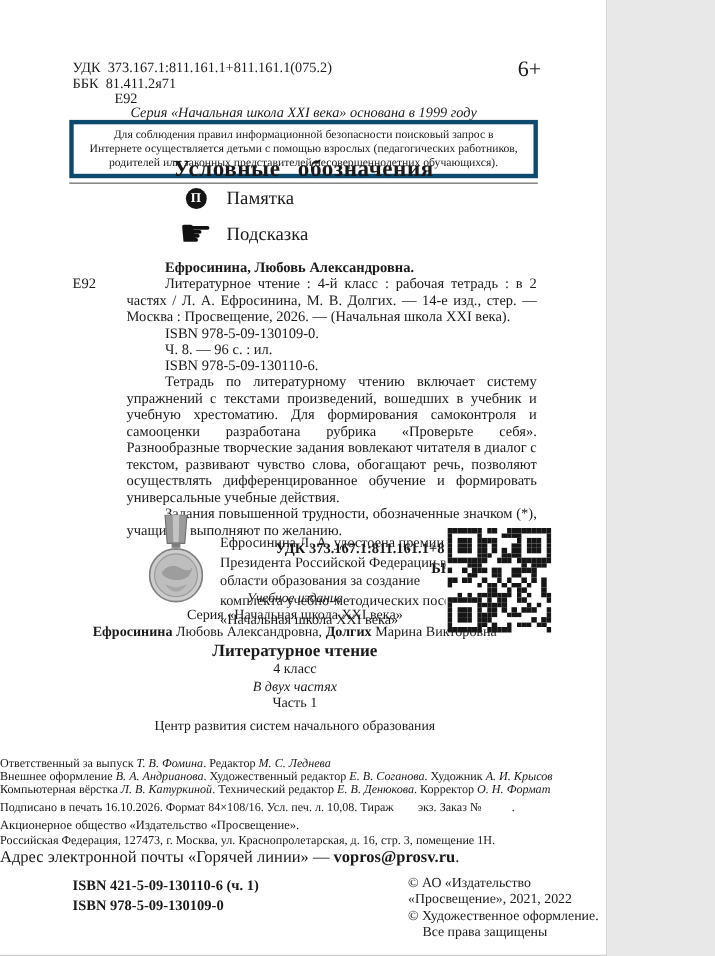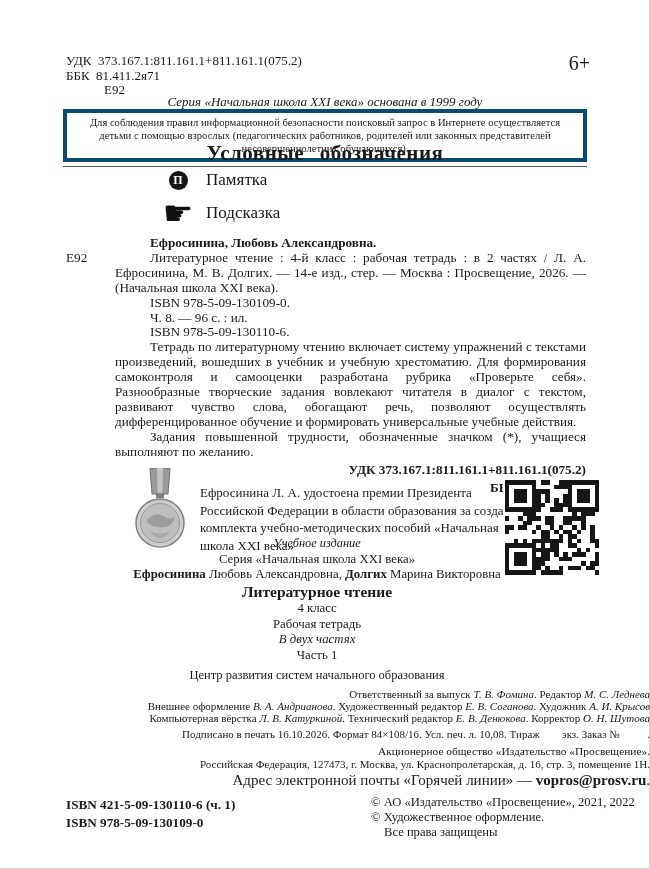--- a/index.html
+++ b/index.html
@@ -1,18 +1,18 @@
 <!DOCTYPE html>
 <html lang="ru"><head>
 <meta charset="utf-8">
 <style>
   html,body{margin:0;padding:0;background:#e8e8e8;}
   .page{
     position:relative;
-    width:650px;height:869px;
+    width:552px;height:869px;
     background:#ffffff;
     font-family:"Liberation Serif","DejaVu Serif",serif;
     color:#1a1a1a;
     overflow:hidden;
     box-shadow:inset -1px -1px 0 #cfcfcf;
     text-decoration:underline;
   }
   
   .top-codes{position:absolute;left:66px;top:54px;font-size:13px;line-height:14.5px;}
   .code-e92{margin-left:38px;}
@@ -54,21 +54,21 @@
   .qr-grid{display:grid;grid-template-columns:repeat(21,4.5px);grid-auto-rows:4.5px;}
   .qr-grid i{display:block;}
   .qr-grid .b{background:#161616;}
   
   .edition{position:absolute;left:0;right:16px;top:536px;text-align:center;line-height:15.5px;font-size:12.8px;}
   .ed-type{font-style:italic;font-size:12.3px;}
   .ed-title{font-weight:bold;font-size:15.5px;margin:1px 0 2px;}
   .ed-italic{font-style:italic;}
   .ed-center{margin-top:5px;font-size:12.5px;}
   
-  .imprint{position:absolute;left:0;right:0;top:688px;text-align:right;font-size:11px;line-height:12.2px;}
+  .imprint{position:absolute;left:0;right:0;top:688px;text-align:left;font-size:11px;line-height:12.2px;}
   .imprint .it{font-style:italic;}
   .imprint .gap{margin-top:3px;}
   .imprint .addr{margin-top:5px;font-size:11.4px;line-height:13px;}
   .imprint .email-line{margin-top:4px;font-size:15px;}
   .imprint b{font-weight:bold;}
   
   .footer-isbn{position:absolute;left:66px;top:796px;font-weight:bold;font-size:13.2px;line-height:18px;}
   .footer-copy{position:absolute;left:371px;top:795px;font-size:12.6px;line-height:15px;}
   .footer-copy .ind{padding-left:13px;}
 </style>
@@ -578,30 +578,29 @@
         <i class="b"></i>
       </div>
   </div>
 
   <div class="edition">
     <div class="ed-type">Учебное издание</div>
     <div>Серия «Начальная школа XXI века»</div>
     <div><b>Ефросинина</b><span> Любовь Александровна, </span><b>Долгих</b><span> Марина Викторовна</span></div>
     <div class="ed-title">Литературное чтение</div>
     <div>4 класс</div>
-    <div>Рабочая тетрадь</div>
     <div class="ed-italic">В двух частях</div>
     <div>Часть 1</div>
     <div class="ed-center">Центр развития систем начального образования</div>
   </div>
 
   <div class="imprint">
     <div><span>Ответственный за выпуск </span><span class="it">Т. В. Фомина</span><span>. Редактор </span><span class="it">М. С. Леднева</span></div>
     <div><span>Внешнее оформление </span><span class="it">В. А. Андрианова</span><span>. Художественный редактор </span><span class="it">Е. В. Соганова</span><span>. Художник </span><span class="it">А. И. Крысов</span></div>
-    <div><span>Компьютерная вёрстка </span><span class="it">Л. В. Катуркиной</span><span>. Технический редактор </span><span class="it">Е. В. Денюкова</span><span>. Корректор </span><span class="it">О. Н. Шутова</span></div>
+    <div><span>Компьютерная вёрстка </span><span class="it">Л. В. Катуркиной</span><span>. Технический редактор </span><span class="it">Е. В. Денюкова</span><span>. Корректор </span><span class="it">О. Н. Формат</span></div>
     <div class="gap">Подписано в печать 16.10.2026. Формат 84×108/16. Усл. печ. л. 10,08. Тираж    экз. Заказ №     .</div>
     <div class="addr">Акционерное общество «Издательство «Просвещение».</div>
     <div>Российская Федерация, 127473, г. Москва, ул. Краснопролетарская, д. 16, стр. 3, помещение 1Н.</div>
     <div class="email-line"><span>Адрес электронной почты «Горячей линии» — </span><b>vopros@prosv.ru</b><span>.</span></div>
   </div>
 
   <div class="footer-isbn">
     <div>ISBN 421-5-09-130110-6 (ч. 1)</div>
     <div>ISBN 978-5-09-130109-0</div>
   </div>

